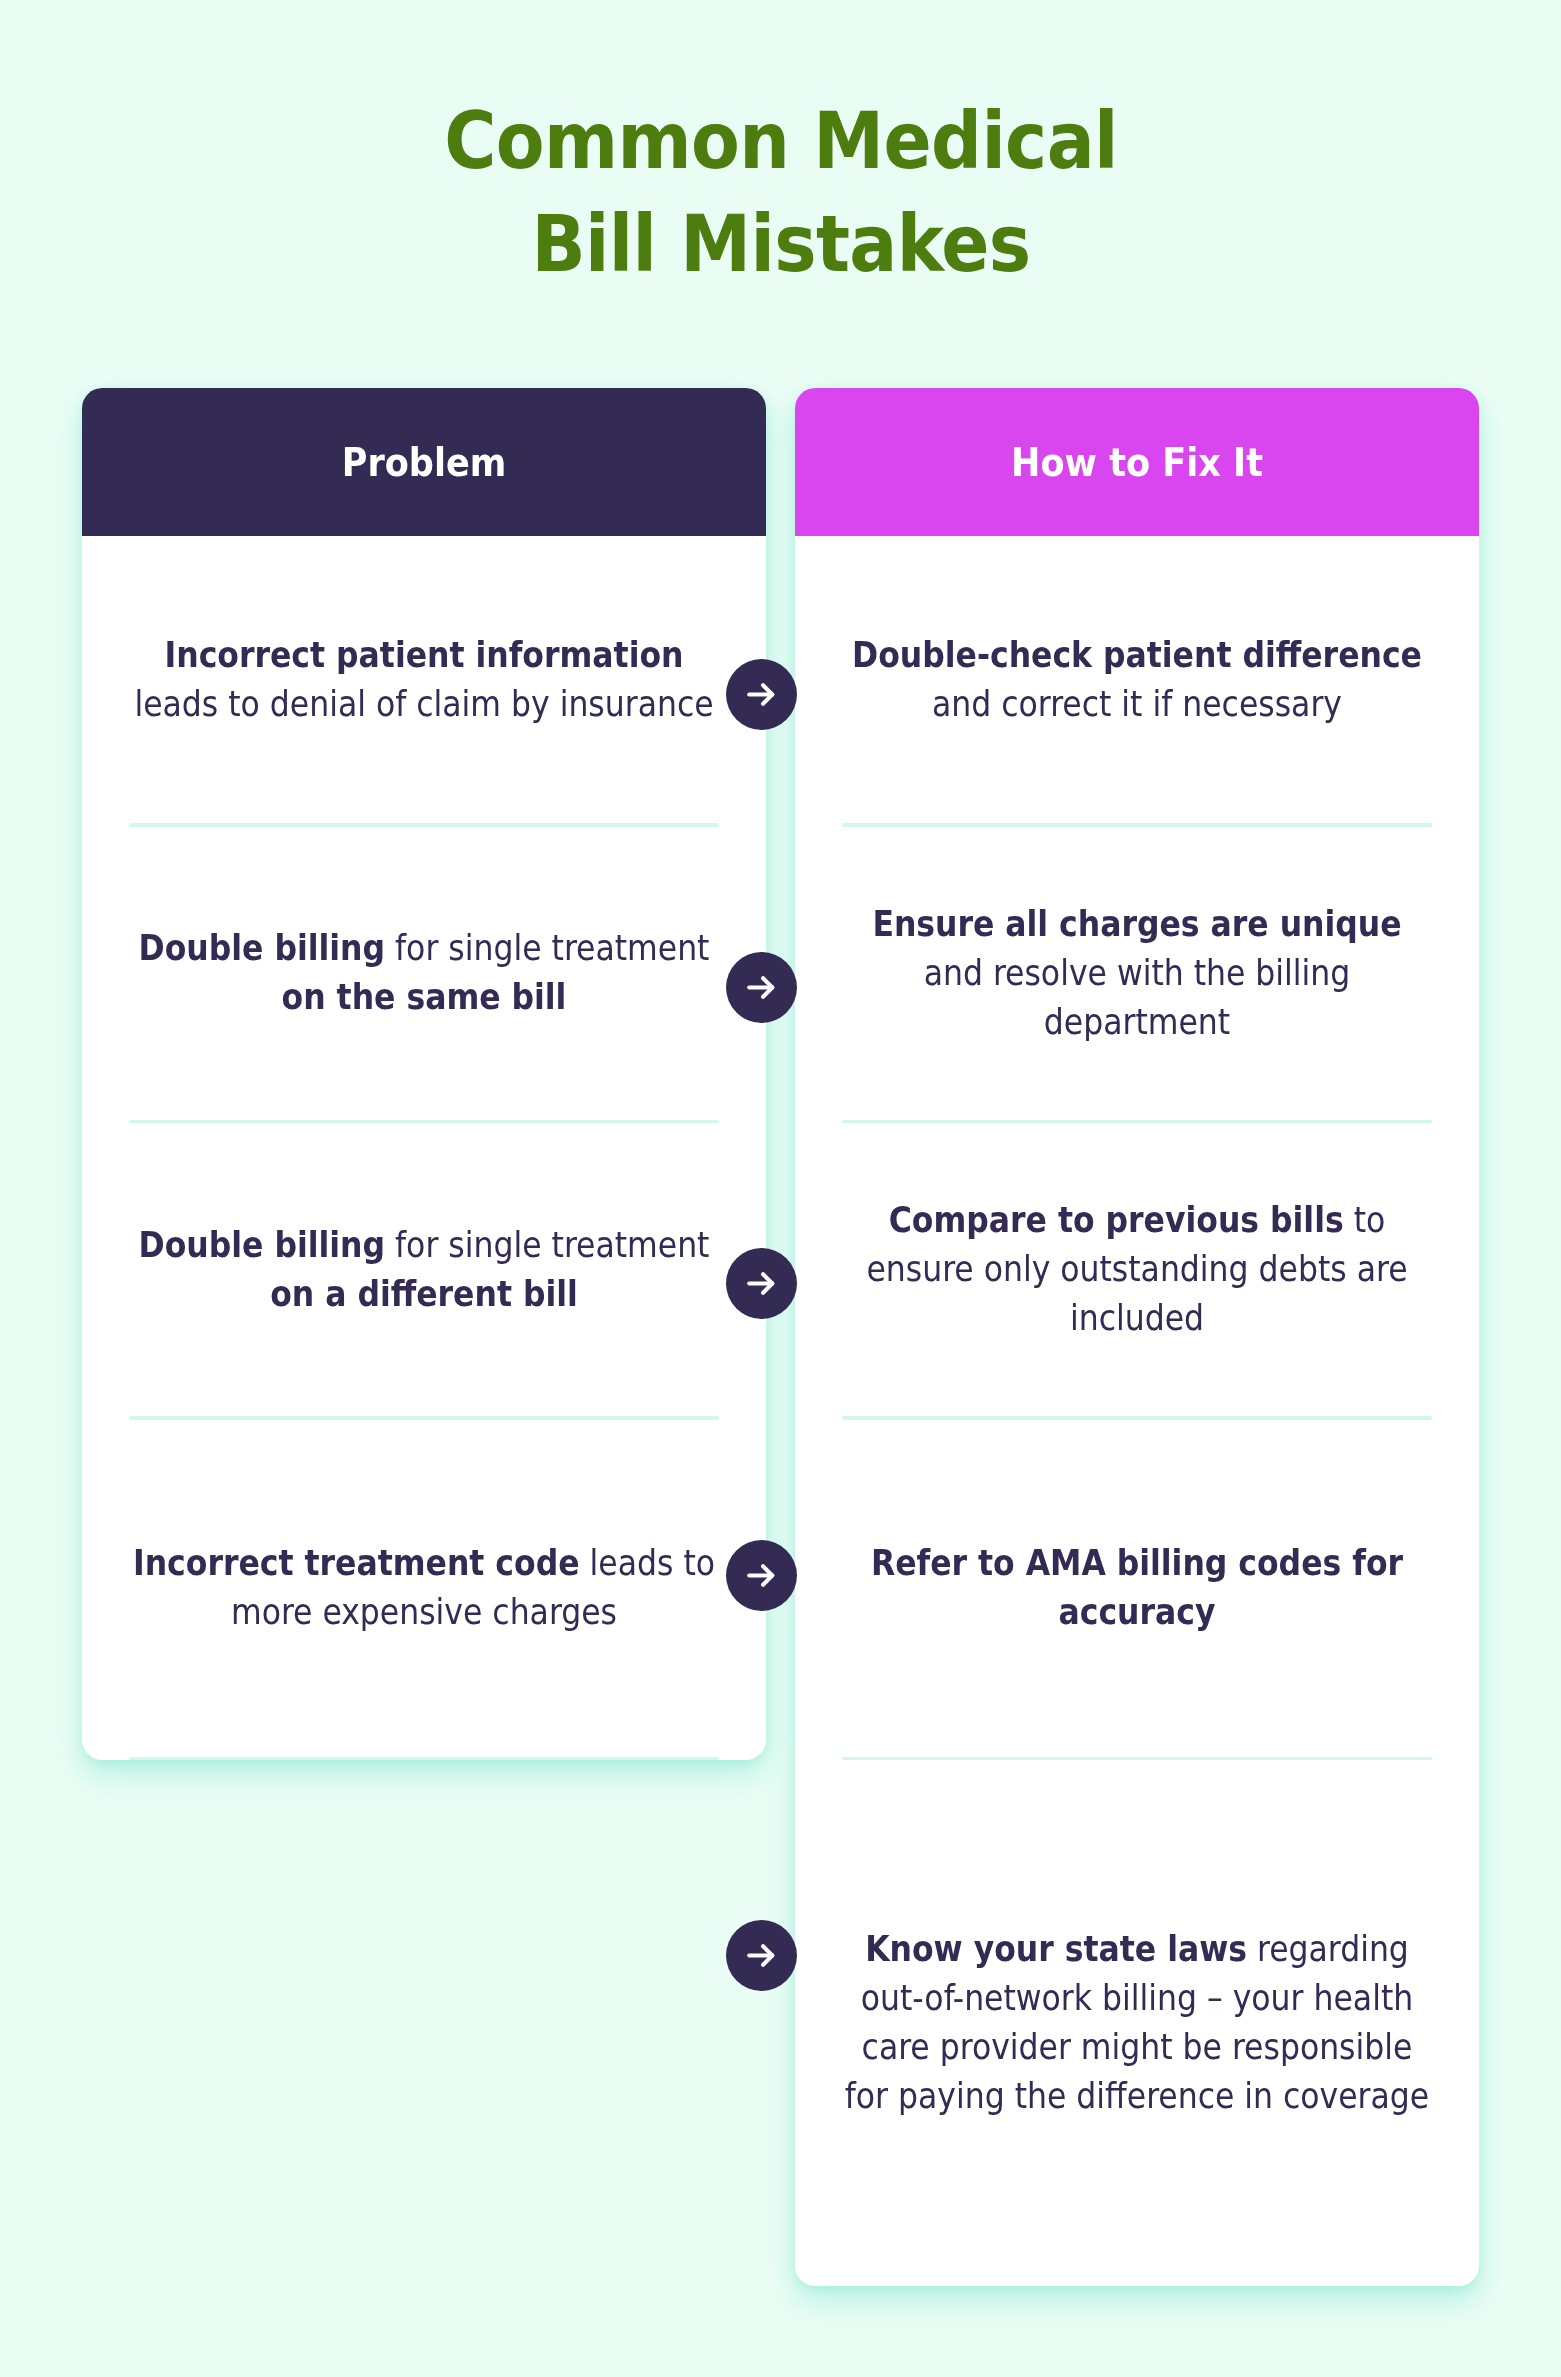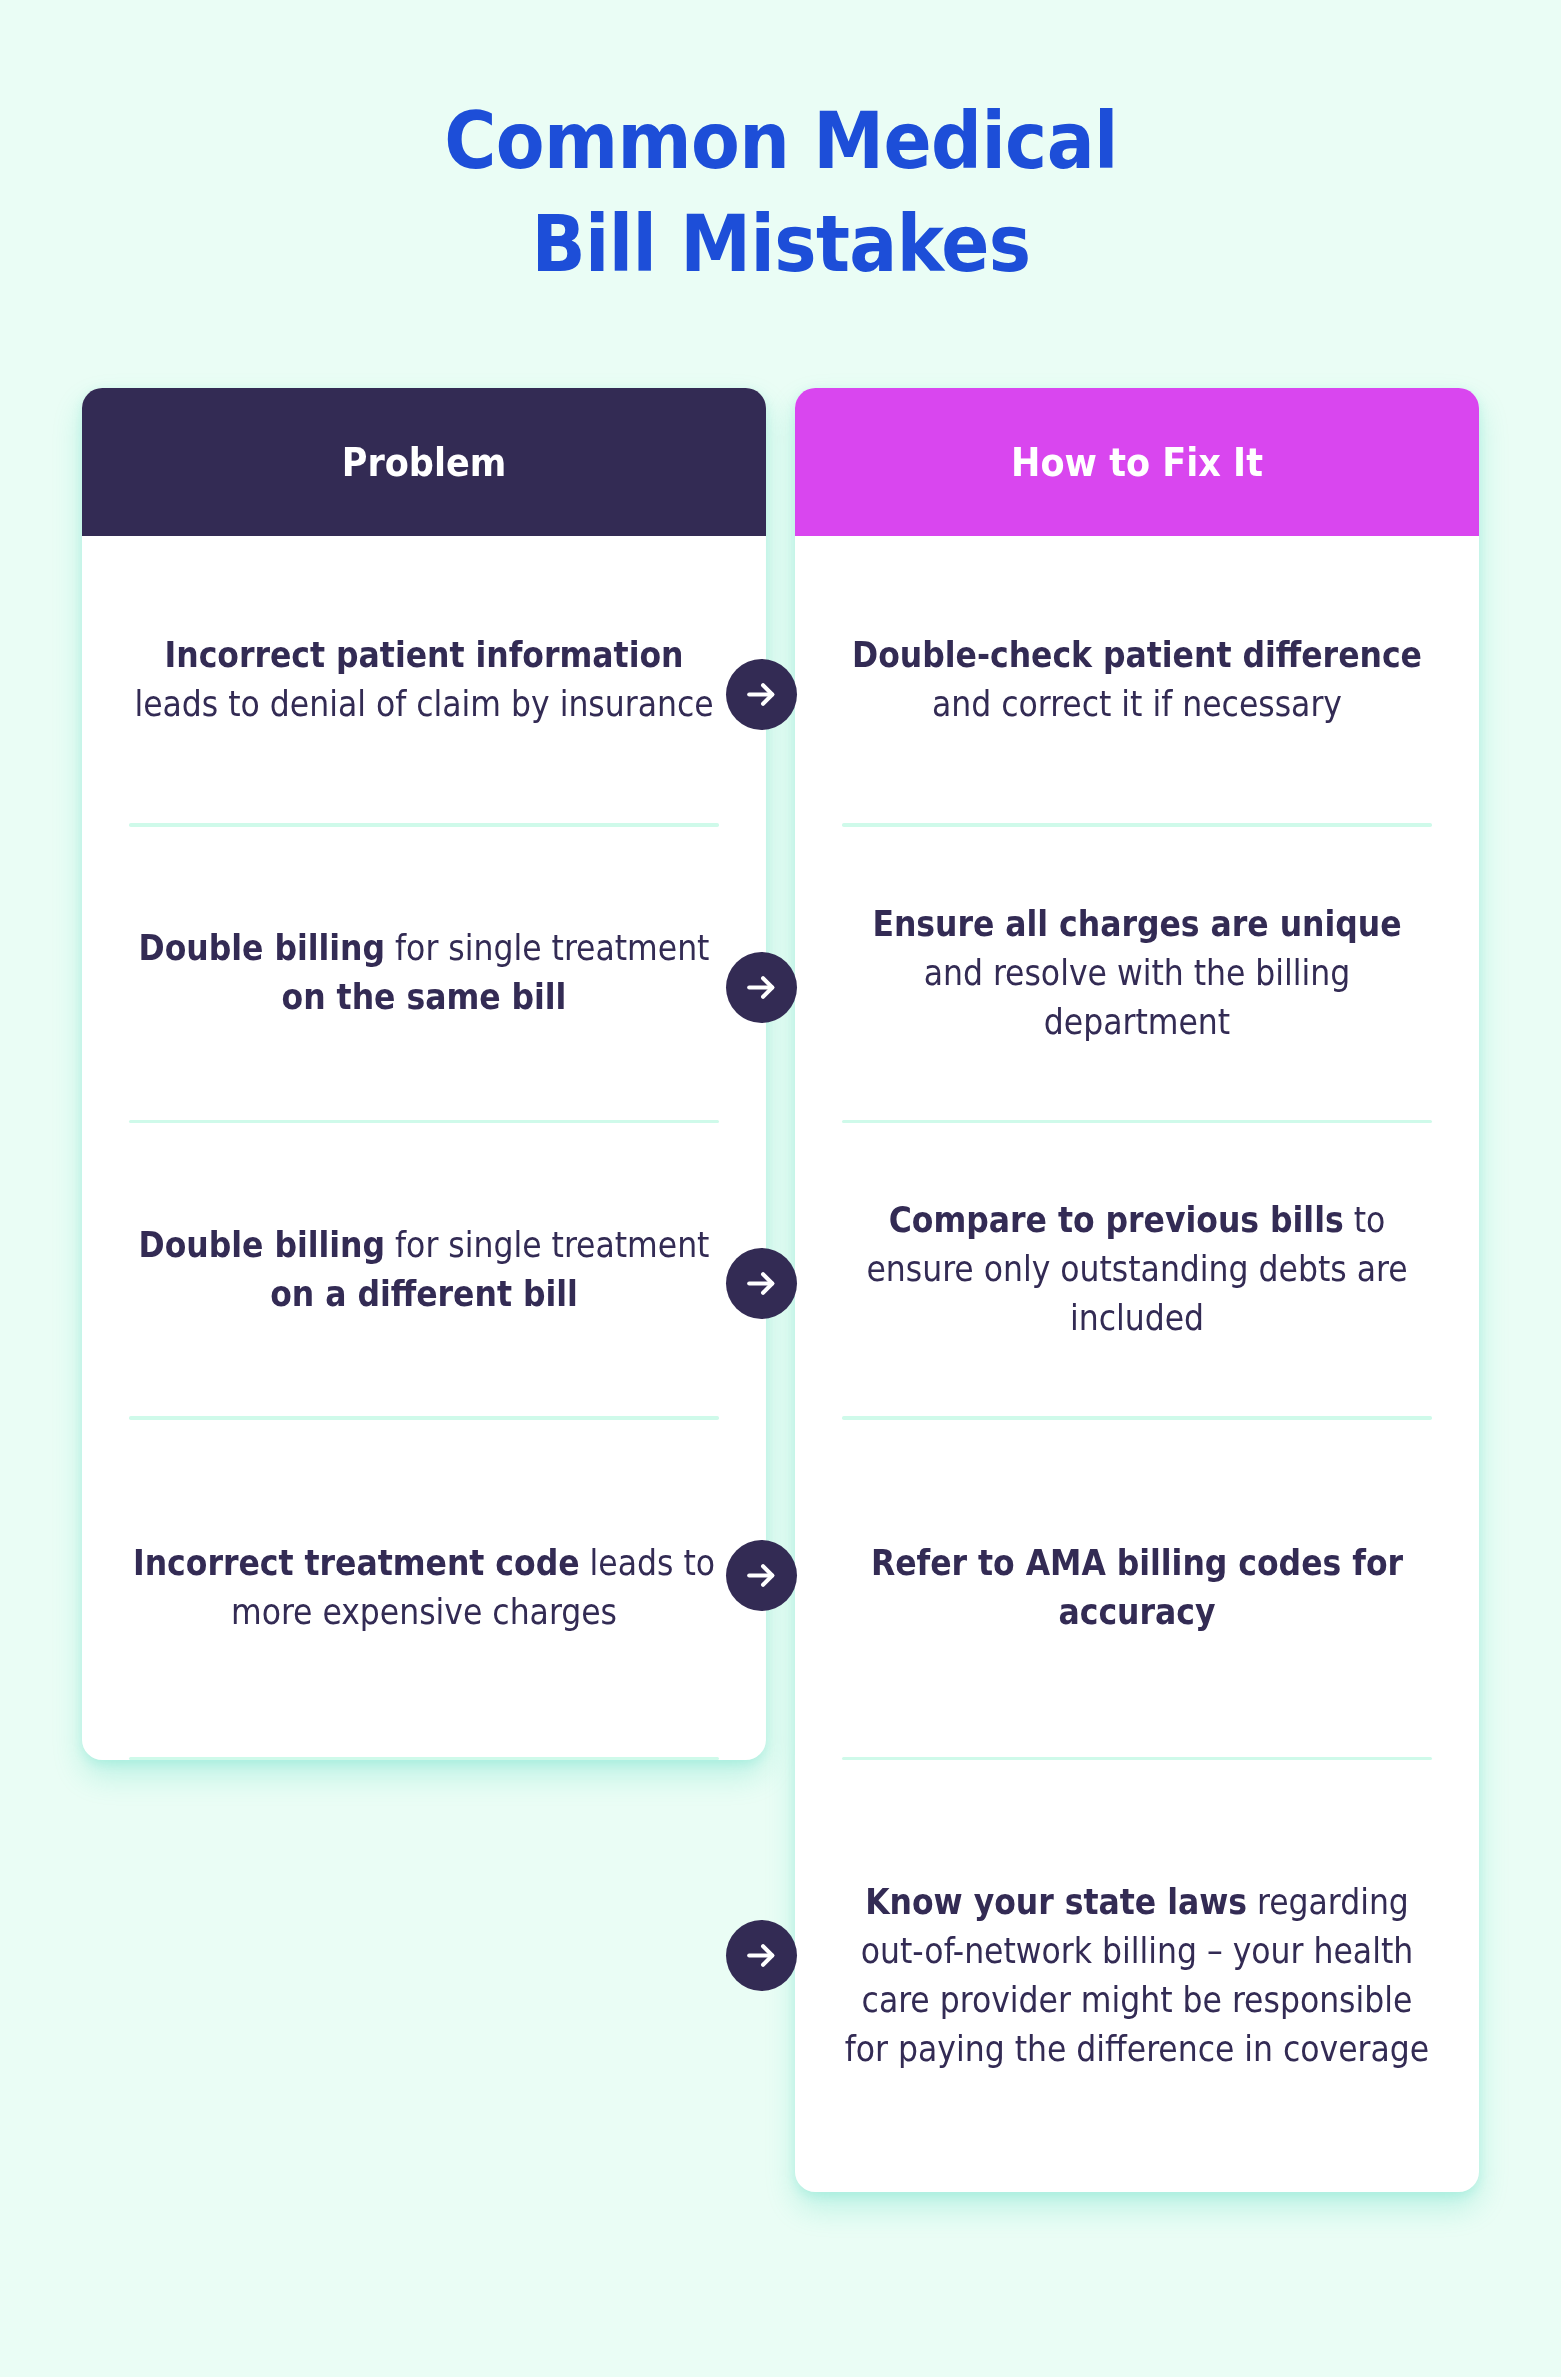--- a/index.html
+++ b/index.html
@@ -25,21 +25,21 @@
     top:90px;
     left:0;
     width:1562px;
     text-align:center;
   }
   .title-line {
     display:block;
     font-size:79px;
     line-height:1.30;
     font-weight:bold;
-    color:#1d4ed8;
+    color:#4d7c0f;
     letter-spacing:-0.6px;
     text-align:center;
   }
 
   
   .columns {
     position:absolute;
     top:378px;
     left:82px;
     width:1397px;
@@ -93,21 +93,21 @@
     background:#CFFAEA;
     margin:0 47px;
     border-radius:1.8px;
   }
 
   
   .h-r0 { height:287px; }
   .h-r1 { height:293px; }
   .h-r2 { height:293px; }
   .h-r3 { height:337px; }
-  .h-r4 { height:432px; }
+  .h-r4 { height:526px; }
 
   
   .arrows {
     position:absolute;
     top:378px;
     left:0;
     width:1562px;
     height:1811px;
     pointer-events:none;
   }

